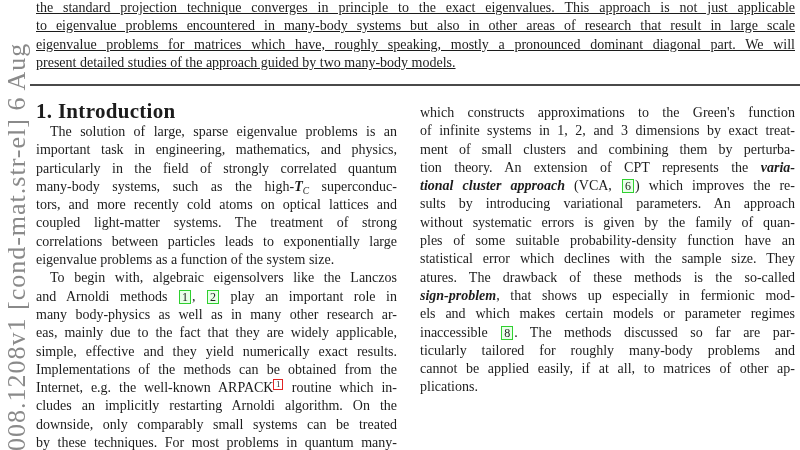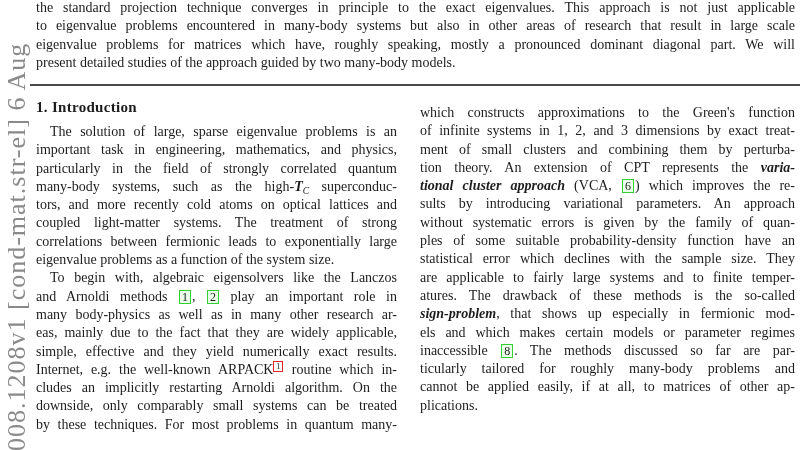--- a/index.html
+++ b/index.html
@@ -22,36 +22,36 @@
     font-size:14px;line-height:18.4px;
   }
   
   #rule{
     position:absolute;left:30px;top:84px;width:770px;height:2px;
     background:#4a4a4a;
   }
   
   #heading{
     position:absolute;left:36px;top:99px;
-    font-size:15px;font-weight:bold;letter-spacing:.3px;
+    font-size:21px;font-weight:bold;letter-spacing:.3px;
   }
   
   #left-col{
     position:absolute;left:36px;top:123px;width:361px;
     font-size:14px;line-height:18.3px;
   }
   #right-col{
     position:absolute;left:420px;top:104px;width:375px;
     font-size:14px;line-height:18.3px;
   }
   .tline{
     text-align:justify;text-align-last:justify;
     height:18.3px;overflow:hidden;white-space:nowrap;
   }
-  #abstract .tline{height:18.4px;}
+  #abstract .tline{height:18.4px;text-decoration:underline;}
   .tline.last{text-align-last:left;}
   .tline.indent{text-indent:14px;}
   .k-i{font-style:italic;font-weight:bold;}
   .k-sub{font-size:9.5px;vertical-align:-3px;font-style:italic;}
   .k-cite{
     display:inline-block;box-sizing:border-box;
     border:1.5px solid #2fd02f;background:#e9ffe9;color:#222;
     font-size:12px;line-height:12px;padding:0 2px;margin:0 1px;
     vertical-align:baseline;
   }
@@ -80,44 +80,44 @@
 
   <div id="heading">1. Introduction</div>
 
   <div id="left-col">
       <div class="tline indent">The solution of large, sparse eigenvalue problems is an</div>
       <div class="tline">important task in engineering, mathematics, and physics,</div>
       <div class="tline">particularly in the field of strongly correlated quantum</div>
       <div class="tline">many-body systems, such as the high-<span class="k-i">T</span><span class="k-sub">C</span> superconduc-</div>
       <div class="tline">tors, and more recently cold atoms on optical lattices and</div>
       <div class="tline">coupled light-matter systems. The treatment of strong</div>
-      <div class="tline">correlations between fermionic leads to exponentially large</div>
+      <div class="tline">correlations between particles leads to exponentially large</div>
       <div class="tline last">eigenvalue problems as a function of the system size.</div>
       <div class="tline indent">To begin with, algebraic eigensolvers like the Lanczos</div>
       <div class="tline">and Arnoldi methods <span class="k-cite">1</span>, <span class="k-cite">2</span> play an important role in</div>
       <div class="tline">many body-physics as well as in many other research ar-</div>
       <div class="tline">eas, mainly due to the fact that they are widely applicable,</div>
       <div class="tline">simple, effective and they yield numerically exact results.</div>
+      <div class="tline">Implementations of the methods can be obtained from the</div>
       <div class="tline">Internet, e.g. the well-known ARPACK<span class="k-fn">1</span> routine which in-</div>
       <div class="tline">cludes an implicitly restarting Arnoldi algorithm. On the</div>
       <div class="tline">downside, only comparably small systems can be treated</div>
       <div class="tline">by these techniques. For most problems in quantum many-</div>
     </div>
 
   <div id="right-col">
       <div class="tline">which constructs approximations to the Green's function</div>
       <div class="tline">of infinite systems in 1, 2, and 3 dimensions by exact treat-</div>
       <div class="tline">ment of small clusters and combining them by perturba-</div>
       <div class="tline">tion theory. An extension of CPT represents the <span class="k-i">varia-</span></div>
       <div class="tline"><span class="k-i">tional cluster approach</span> (VCA, <span class="k-cite">6</span>) which improves the re-</div>
       <div class="tline">sults by introducing variational parameters. An approach</div>
       <div class="tline">without systematic errors is given by the family of quan-</div>
       <div class="tline">ples of some suitable probability-density function have an</div>
       <div class="tline">statistical error which declines with the sample size. They</div>
-      <div class="tline">are applicable to fairly large systems and to finite temper-</div>
       <div class="tline">atures. The drawback of these methods is the so-called</div>
       <div class="tline"><span class="k-i">sign-problem</span>, that shows up especially in fermionic mod-</div>
       <div class="tline">els and which makes certain models or parameter regimes</div>
       <div class="tline">inaccessible <span class="k-cite">8</span>. The methods discussed so far are par-</div>
       <div class="tline">ticularly tailored for roughly many-body problems and</div>
       <div class="tline">cannot be applied easily, if at all, to matrices of other ap-</div>
       <div class="tline last">plications.</div>
     </div>
 
 </div>

